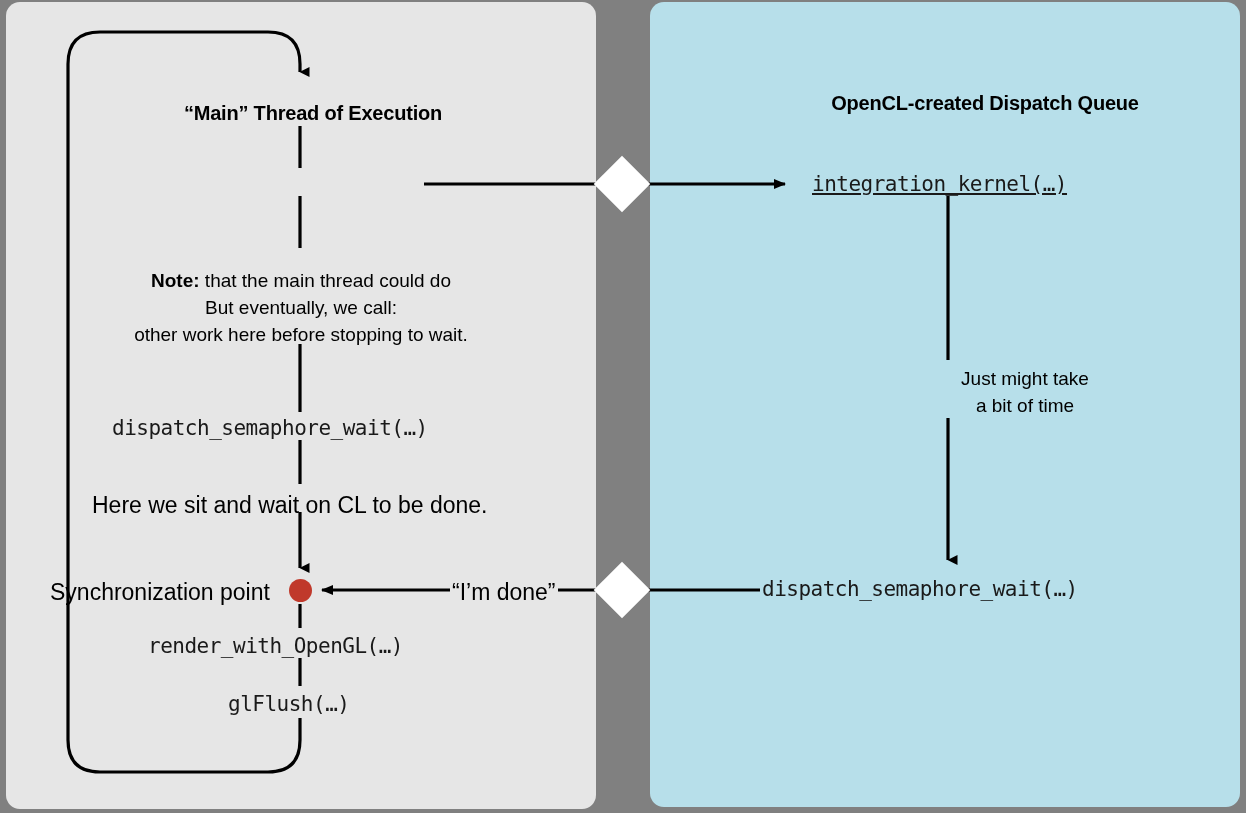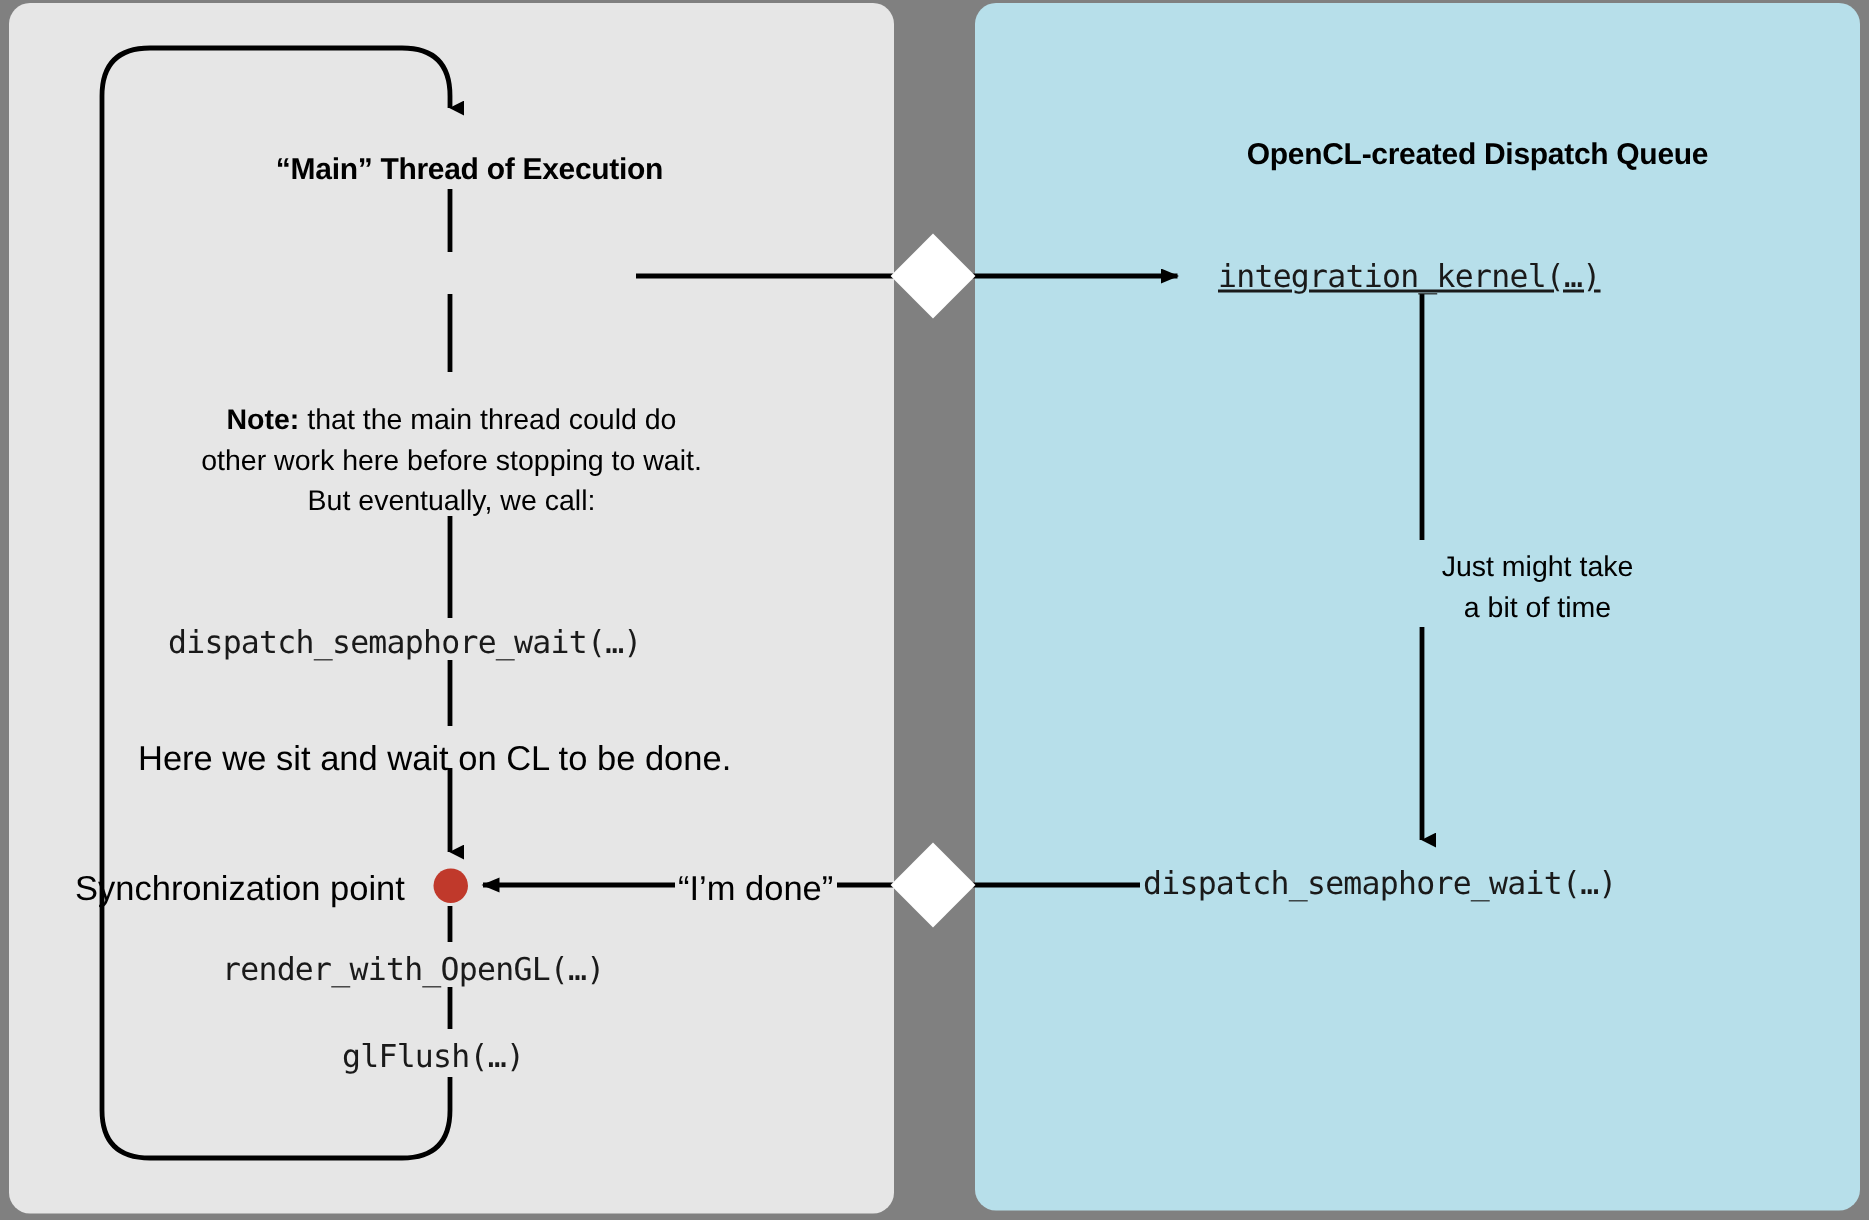--- a/index.html
+++ b/index.html
@@ -135,22 +135,22 @@
   <div class="diamond" id="diamond-top" style="left:602px; top:164px; width:40px; height:40px;"></div>
   <div class="diamond" id="diamond-bottom" style="left:602px; top:570px; width:40px; height:40px;"></div>
 
   <div class="panel-title" style="left:6px; top:102px; width:590px;">“Main” Thread of Execution</div>
 
 
   <div class="note" style="left:6px; top:256px; width:590px;margin-top:12px;">
     <div>
       <b>Note:</b><span> that the main thread could do</span>
     </div>
+    <div>But eventually, we call:</div>
     <div>other work here before stopping to wait.</div>
-    <div>But eventually, we call:</div>
   </div>
 
   <div class="code" style="left:112px; top:416px;">dispatch_semaphore_wait(…)</div>
 
   <div class="plain" style="left:92px; top:492px;">Here we sit and wait on CL to be done.</div>
 
   <div class="plain" style="left:50px; top:579px;">Synchronization point</div>
   <div id="sync-dot" style="left:289px; top:579px;"></div>
 
   <div class="code" style="left:148px; top:634px;">render_with_OpenGL(…)</div>

